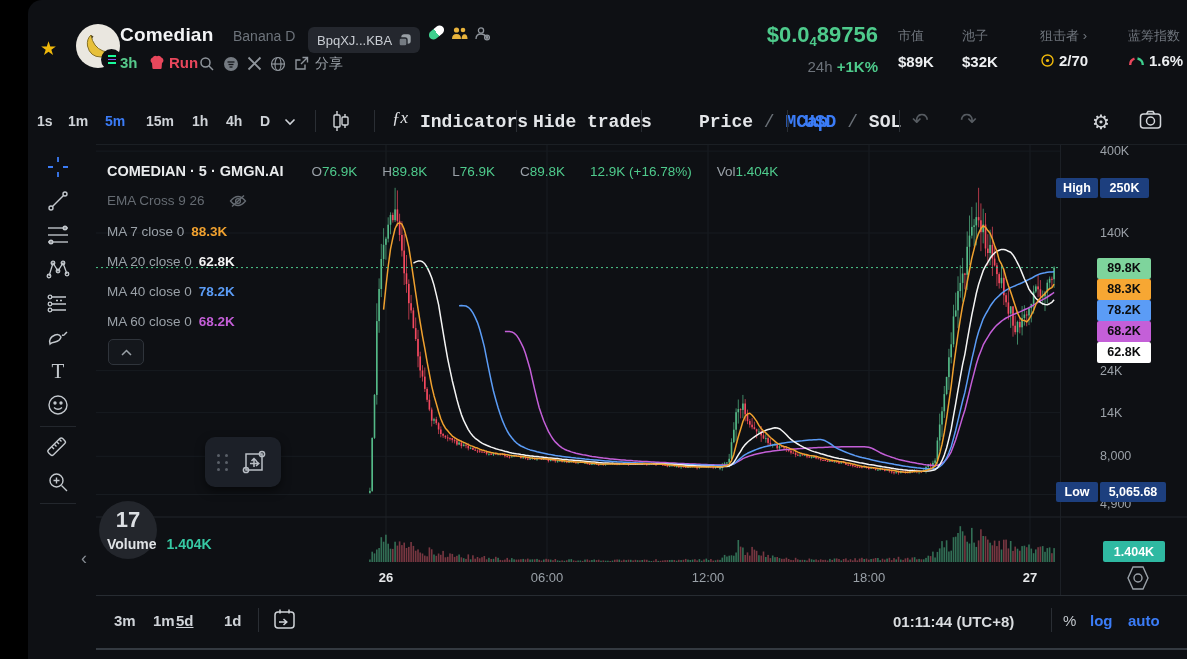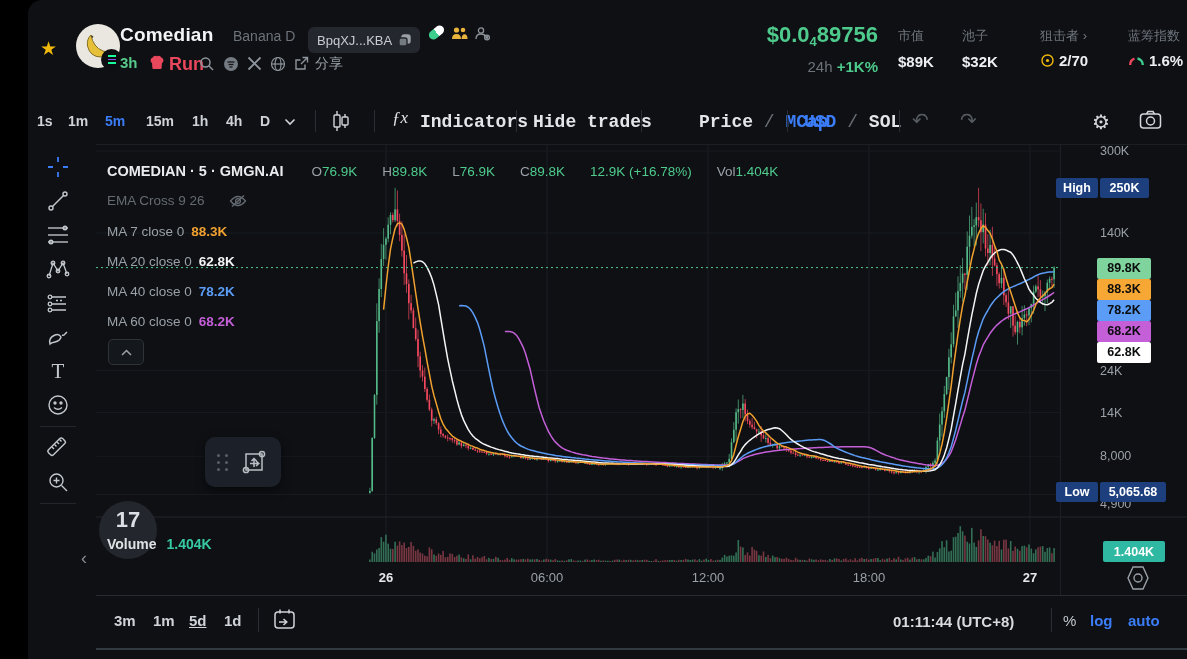--- a/index.html
+++ b/index.html
@@ -11,21 +11,21 @@
   
   .star{font-size:19px;color:#f0b90b;}
   .avatar{width:44px;height:44px;border-radius:50%;background:#eae7e0;display:flex;align-items:center;justify-content:center;}
   .av-badge{position:absolute;right:-2px;bottom:-2px;width:17px;height:17px;border-radius:50%;background:#0c0e11;border:2px solid #0e1014;display:flex;flex-direction:column;justify-content:center;gap:2px;align-items:center;}
   .av-badge i{display:block;width:8px;height:1.6px;}
   .tok-name{font-size:19px;font-weight:700;color:#f3f4f6;letter-spacing:.2px;}
   .tok-desc{font-size:14px;color:#6d737b;}
   .addr-pill{height:26px;background:#24272e;border-radius:6px;display:flex;align-items:center;gap:6px;padding:0 9px;color:#c9cdd3;font-size:13px;}
   .hdr-ic{color:#8f959c;}
   .age{color:#56c98b;font-size:15px;font-weight:600;}
-  .plat{color:#e8475c;font-size:18px;font-weight:600;}
+  .plat{color:#e8475c;font-size:15px;font-weight:600;}
   .share-txt{color:#9aa0a7;font-size:14px;}
   .big-price{font-size:22px;font-weight:700;color:#4ecb8c;white-space:nowrap;}
   .big-price sub{font-size:13px;vertical-align:-4px;}
   .chg-line{font-size:15px;white-space:nowrap;}
   .chg-line .lbl{color:#6d737b;}
   .chg-line .val{color:#4ecb8c;font-weight:700;}
   .stat-lbl{font-size:13px;color:#70767e;white-space:nowrap;}
   .stat-val{font-size:15px;font-weight:700;color:#edeff1;white-space:nowrap;display:flex;align-items:center;gap:4px;}
   
   .tf{font-size:14px;font-weight:600;color:#cfd3d8;cursor:pointer;}
@@ -1318,21 +1318,21 @@
     <div class="xtick" style="left: 840.999px;">18:00</div>
     <div class="xtick bold" style="left: 1002px;">27</div>
   </div>
 
 <div class="abs" id="price-axis" style="left:1060px;top:145px;width:127px;height:450px;">
     <div class="ytick" style="top: 352.488px;">4,900</div>
     <div class="ytick" style="top: 304.252px;">8,000</div>
     <div class="ytick" style="top: 260.602px;">14K</div>
     <div class="ytick" style="top: 218.56px;">24K</div>
     <div class="ytick" style="top: 81px;">140K</div>
-    <div class="ytick" style="top: -0.886126px;">300K</div>
+    <div class="ytick" style="top: -0.886126px;">400K</div>
   <div class="hl-chip" id="high-chip1" style="left: -4px; width: 42px; top: 32.7742px;">
       <span>High</span>
     </div>
   <div class="hl-chip" id="high-chip2" style="left: 40px; width: 49px; top: 32.7742px;">
       <span>250K</span>
     </div>
   <div id="price-badges">
       <div class="pbadge" style="background: rgb(126, 212, 156); top: 112.636px;">89.8K</div>
       <div class="pbadge" style="background: rgb(247, 167, 51); top: 133.636px;">88.3K</div>
       <div class="pbadge" style="background: rgb(91, 156, 246); top: 154.636px;">78.2K</div>
@@ -1351,21 +1351,21 @@
   <div class="abs" style="left:64px;top:420px;">
     <svg width="28" height="26" viewBox="0 0 28 26" fill="none" stroke="#9aa1a8" stroke-width="1.4">
         <path d="M9 2 h10 l5 11 -5 11 H9 L4 13 Z"></path>
         <circle cx="14" cy="13" r="4"></circle>
       </svg>
   </div>
 </div>
 
 <div class="abs rng" style="left:114px;top:612px;">3m</div>
 <div class="abs rng" style="left:153px;top:612px;">1m</div>
-<div class="abs rng" style="left:189px;top:612px;text-decoration:underline;">5d</div>
+<div class="abs rng" style="left:176px;top:612px;text-decoration:underline;">5d</div>
 <div class="abs rng" style="left:224px;top:612px;">1d</div>
 <div class="abs vsep" style="left:258px;top:608px;height:24px;"></div>
 <div class="abs" style="left:272px;top:608px;">
   <svg width="25" height="24" viewBox="0 0 25 24" fill="none" stroke="#cfd3d8" stroke-width="1.5">
       <rect x="3" y="4" width="19" height="16" rx="3"></rect>
       <path d="M8 1.5 v4 M17 1.5 v4"></path>
       <path d="M7 14 h7 M11.5 11 L14.8 14 L11.5 17"></path>
     </svg>
 </div>
 <div class="abs clock" style="left:893px;top:613px;">01:11:44 (UTC+8)</div>

